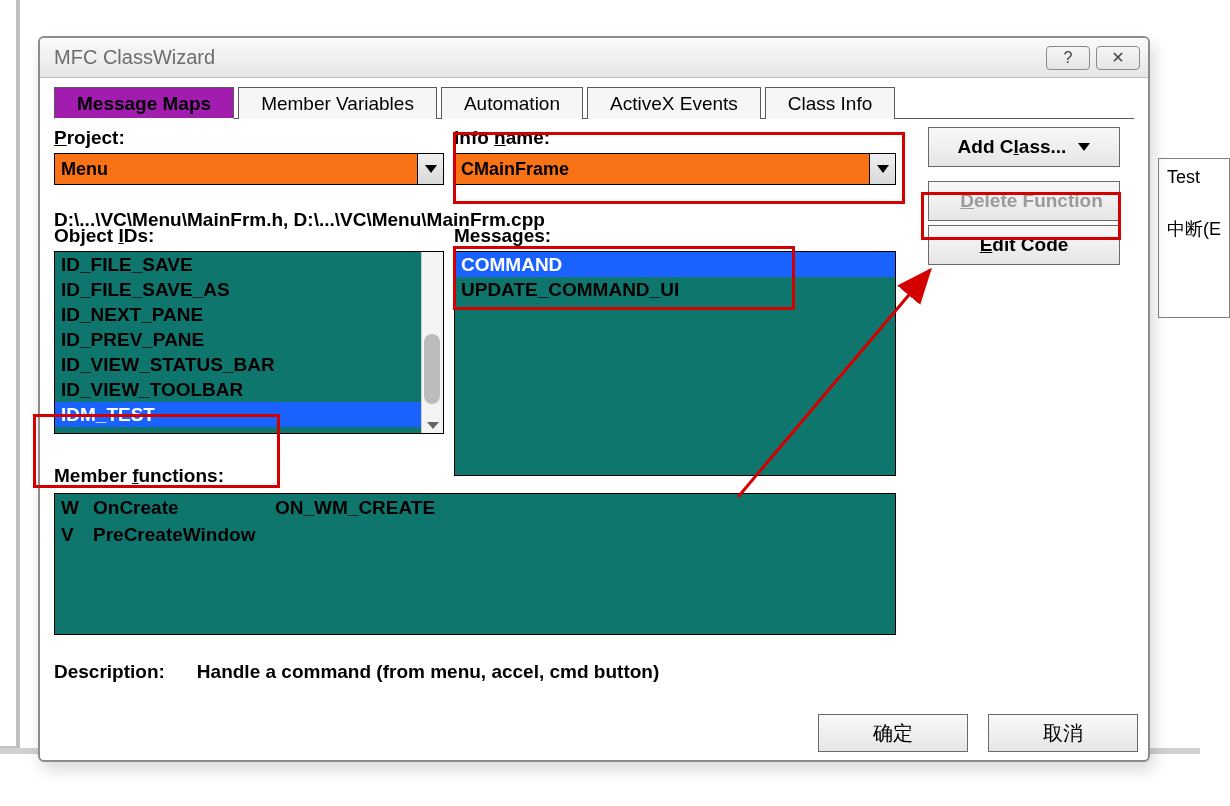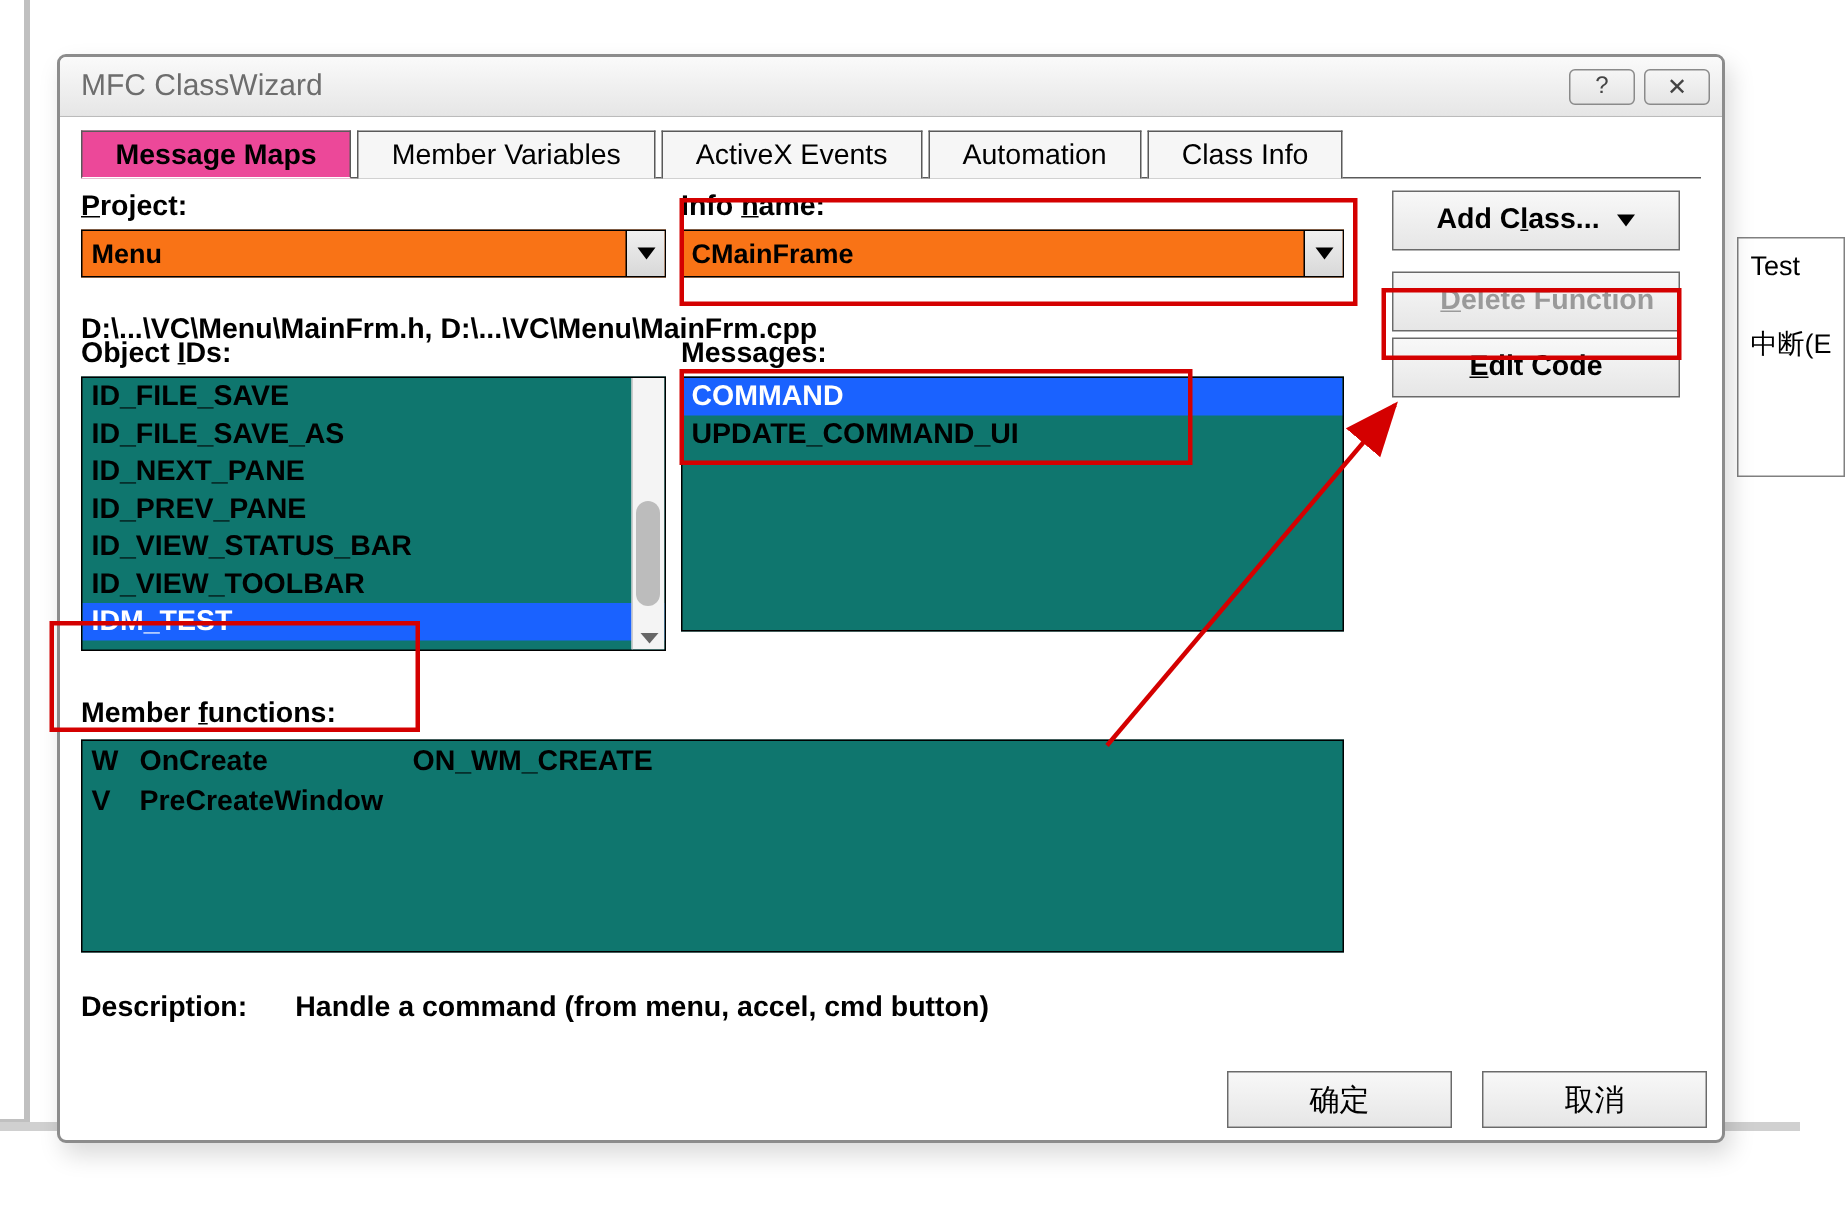--- a/index.html
+++ b/index.html
@@ -116,21 +116,21 @@
     position: relative;
     top: 1px;
     cursor: default;
     font-size: 19px;
   }
   .tab.inactive {
     font-weight: 400;
     background: #f6f6f6;
   }
   .tab.active {
-    background: #ec4899;
+    background: #a21caf;
     border-bottom: 1px solid #fff;
   }
   
   .lbl {
     font-weight: 700;
     font-size: 19px;
   }
   .lbl u { text-decoration: underline; }
   
   .combo {
@@ -342,22 +342,22 @@
           <span>✕</span>
         </div>
     </div>
   </div>
 
   <div class="content">
 
     <div class="tabs">
       <div class="tab active"><span>Message Maps</span></div>
       <div class="tab inactive"><span>Member Variables</span></div>
+      <div class="tab inactive"><span>Automation</span></div>
       <div class="tab inactive"><span>ActiveX Events</span></div>
-      <div class="tab inactive"><span>Automation</span></div>
       <div class="tab inactive"><span>Class Info</span></div>
     </div>
 
     <div class="grid">
 
       <div class="col-left">
         <div class="lbl"><u>P</u><span>roject:</span></div>
         <div style="height:4px"></div>
         <div class="combo">
           <div class="combo-input">Menu</div>
@@ -382,21 +382,21 @@
 
       <div class="col-mid">
         <div class="lbl"><span>Info </span><u>n</u><span>ame:</span></div>
         <div style="height:4px"></div>
         <div class="combo">
           <div class="combo-input">CMainFrame</div>
           <div class="combo-arrow"></div>
         </div>
 
         <div class="lbl" style="margin-top:40px"><span>Messa</span><u>g</u><span>es:</span></div>
-        <div class="listbox" style="height:170px;margin-top:4px">
+        <div class="listbox" style="height:225px;margin-top:4px">
           <div class="row selected">COMMAND</div>
           <div class="row">UPDATE_COMMAND_UI</div>
         </div>
       </div>
 
       <div class="col-right">
         <div class="btn">
           <span><span>Add C</span><u>l</u><span>ass...</span></span>
           <span class="dd"></span>
         </div>

